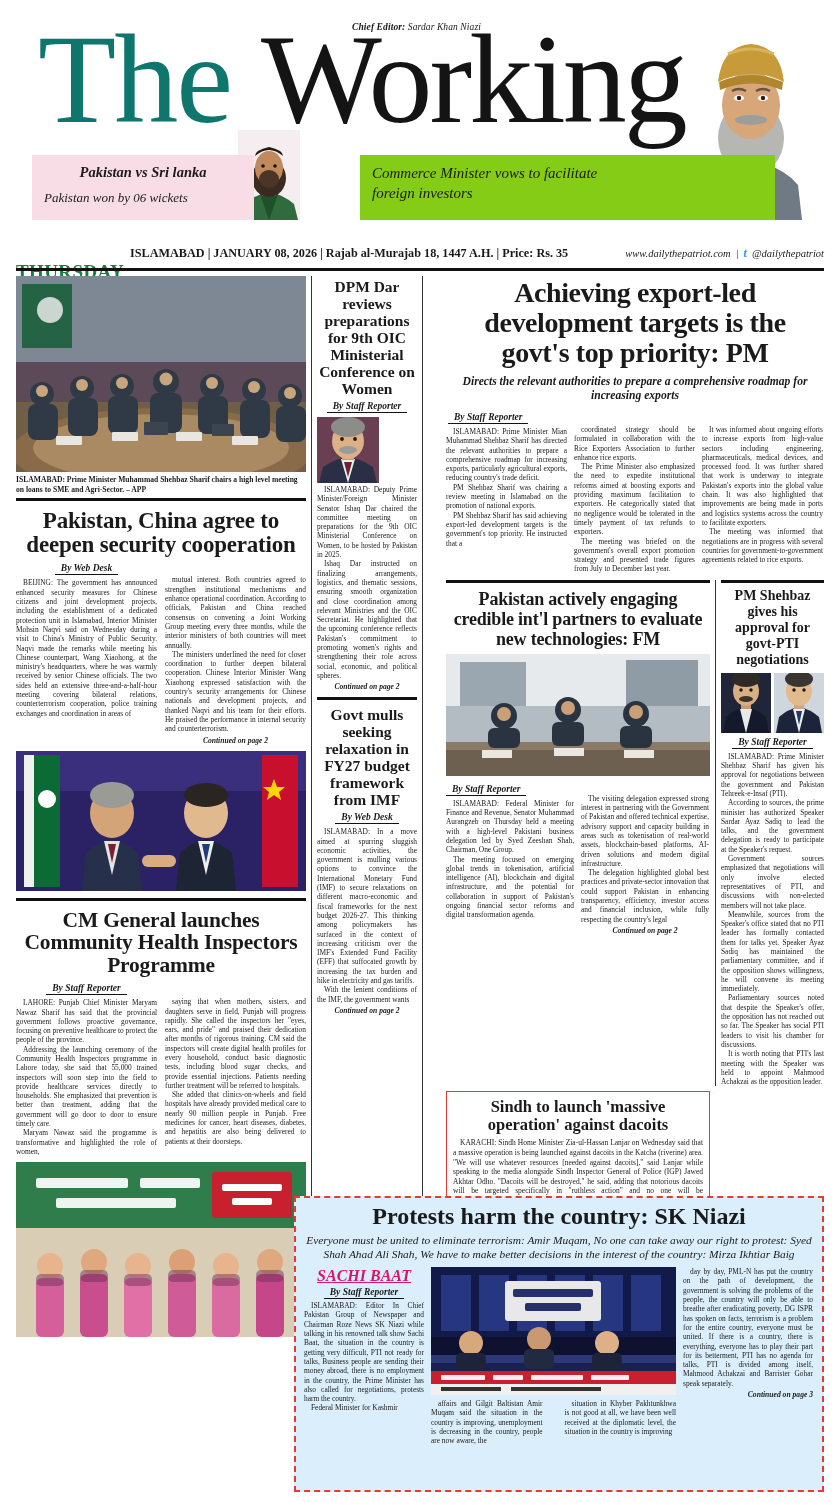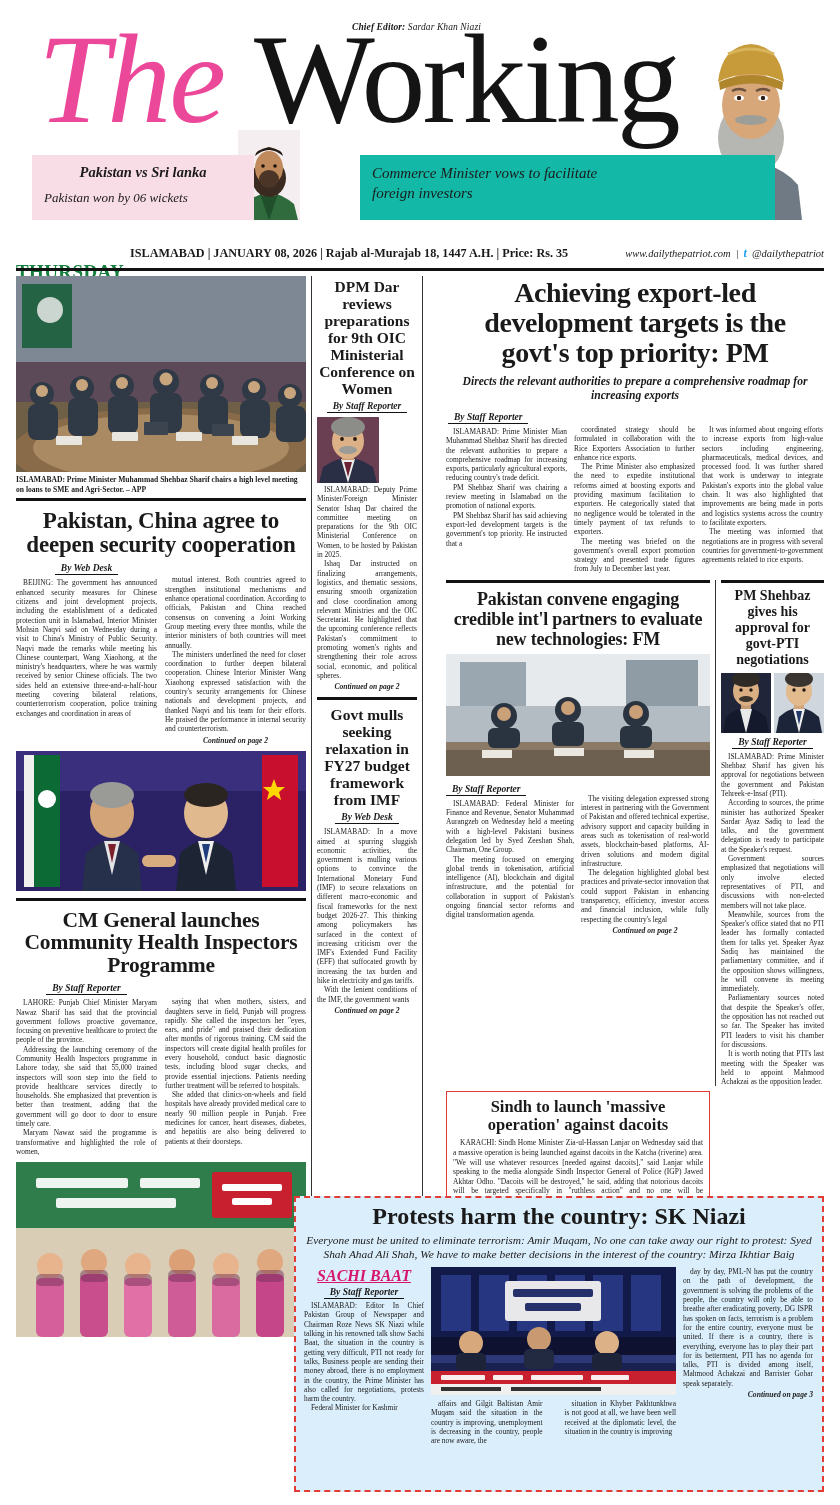--- a/index.html
+++ b/index.html
@@ -18,40 +18,40 @@
   .chief-editor {
     position:absolute; left:336px; top:22px;
     font-style:italic; font-size:9.5px; letter-spacing:.1px; white-space:nowrap;
   }
   .chief-editor b { font-weight:700; }
   .logo {
     position:absolute; left:22px; top:12px; width:700px; height:135px;
     font-family:"Liberation Serif","DejaVu Serif",serif;
     font-size:128px; line-height:135px; white-space:nowrap; letter-spacing:-2px;
   }
-  .logo .the { color:#ec4899; font-style:italic; font-weight:400;text-align:center; }
+  .logo .the { color:#0f766e; font-weight:400;text-align:center; }
   .logo .patriot { color:#141414; font-weight:400; letter-spacing:-3px; }
 
   .portrait-main {
     position:absolute; right:14px; top:30px; width:118px; height:190px;
     overflow:hidden;
   }
   .portrait-cric {
     position:absolute; left:222px; top:130px; width:62px; height:90px; overflow:hidden;
   }
 
   .promo-row { position:absolute; left:16px; top:155px; width:790px; height:65px; }
   .promo {
     position:absolute; top:0; height:65px; padding:8px 12px;
     font-style:italic; line-height:1.35;
   }
   .promo-pink { left:0; width:222px; background:#f9dde6; }
   .promo-pink .l1 { font-weight:700; font-size:14.5px; text-align:center; }
   .promo-pink .l2 { font-size:13px; margin-top:6px; }
-  .promo-blue { left:328px; width:415px; background:#14b8a6; }
+  .promo-blue { left:328px; width:415px; background:#84cc16; }
   .promo-blue .l1 { font-size:15px; }
   .promo-blue .page { text-align:right; font-weight:700; font-size:14px; margin-top:3px;}
 
   
   .dateline {
     position:absolute; left:16px; top:240px; width:808px; height:26px;
     display:flex; align-items:center; white-space:nowrap;
   }
   .dateline .day { color:#15803d; font-weight:700; font-size:19px; letter-spacing:.4px;margin-top:37px; }
   .dateline .meta { font-weight:700; font-size:12.2px; margin-left:6px; }
@@ -430,21 +430,21 @@
               <p>It was informed about ongoing efforts to increase exports from high-value sectors including engineering, pharmaceuticals, medical devices, and processed food. It was further shared that work is underway to integrate Pakistan's exports into the global value chain. It was also highlighted that improvements are being made in ports and logistics systems across the country to facilitate exporters.</p>
               <p>The meeting was informed that negotiations are in progress with several countries for government-to-government agreements related to rice exports.</p>
             </div>
           </div>
         </div>
 
         <div style="display:flex;margin-top:6px">
 
           <div style="width:264px">
             <div class="rule2"></div>
-            <div class="hl" style="font-size:18px;line-height:20px;margin:6px 6px 5px;letter-spacing:-.2px">Pakistan convene engaging credible int'l partners to evaluate new technologies: FM</div>
+            <div class="hl" style="font-size:18px;line-height:20px;margin:6px 6px 5px;letter-spacing:-.2px">Pakistan actively engaging credible int'l partners to evaluate new technologies: FM</div>
             <div class="photo" style="width:264px;height:122px">
               <svg width="264" height="122" viewBox="0 0 264 122">
                 <rect width="264" height="122" fill="#cfd6da"></rect>
                 <rect width="264" height="52" fill="#e7eaec"></rect>
                 <rect x="0" y="52" width="264" height="70" fill="#b3bcc2"></rect>
                 <rect x="14" y="8" width="66" height="44" fill="#9aa7b0"></rect>
                 <rect x="180" y="6" width="72" height="46" fill="#8f9ca6"></rect>
 
                 <rect x="0" y="92" width="264" height="30" fill="#6d6050"></rect>
                 <rect x="0" y="88" width="264" height="8" fill="#8b7b66"></rect>
@@ -466,21 +466,21 @@
                     <rect x="36" y="96" width="30" height="8"></rect>
                     <rect x="108" y="94" width="30" height="8"></rect>
                     <rect x="178" y="96" width="30" height="8"></rect>
                   </g>
               </svg>
             </div>
             <div style="display:flex;gap:7px;margin-top:4px">
               <div style="width:128px">
                 <div class="byline" style="text-align:left"><span>By Staff Reporter</span></div>
                 <div class="body-txt">
-                  <p>ISLAMABAD: Federal Minister for Finance and Revenue, Senator Muhammad Aurangzeb on Wednesday held a meeting with a high-level Pakistani business delegation led by Syed Zeeshan Shah, Chairman, One Group.</p>
+                  <p>ISLAMABAD: Federal Minister for Finance and Revenue, Senator Muhammad Aurangzeb on Thursday held a meeting with a high-level Pakistani business delegation led by Syed Zeeshan Shah, Chairman, One Group.</p>
                   <p>The meeting focused on emerging global trends in tokenisation, artificial intelligence (AI), blockchain and digital infrastructure, and the potential for collaboration in support of Pakistan's ongoing financial sector reforms and digital transformation agenda.</p>
                 </div>
               </div>
               <div style="width:128px;padding-top:14px">
                 <div class="body-txt">
                   <p>The visiting delegation expressed strong interest in partnering with the Government of Pakistan and offered technical expertise, advisory support and capacity building in areas such as tokenisation of real-world assets, blockchain-based platforms, AI-driven solutions and modern digital infrastructure.</p>
                   <p>The delegation highlighted global best practices and private-sector innovation that could support Pakistan in enhancing transparency, efficiency, investor access and financial inclusion, while fully respecting the country's legal</p>
                 </div>
                 <div class="cont">Continued on page 2</div>
               </div>
@@ -519,21 +519,21 @@
                     <circle cx="30" cy="17" r="1.7" fill="#1c140d"></circle>
                 </svg>
               </div>
             </div>
             <div class="byline" style="margin-top:4px"><span>By Staff Reporter</span></div>
             <div class="body-txt">
               <p>ISLAMABAD: Prime Minister Shehbaz Sharif has given his approval for negotiations between the government and Pakistan Tehreek-e-Insaf (PTI).</p>
               <p>According to sources, the prime minister has authorized Speaker Sardar Ayaz Sadiq to lead the talks, and the government delegation is ready to participate at the Speaker's request.</p>
               <p>Government sources emphasized that negotiations will only involve elected representatives of PTI, and discussions with non-elected members will not take place.</p>
               <p>Meanwhile, sources from the Speaker's office stated that no PTI leader has formally contacted them for talks yet. Speaker Ayaz Sadiq has maintained the parliamentary committee, and if the opposition shows willingness, he will convene its meeting immediately.</p>
-              <p>Parliamentary sources noted that despite the Speaker's offer, the opposition has not reached out so far. The Speaker has invited PTI leaders to visit his chamber for discussions.</p>
+              <p>Parliamentary sources noted that despite the Speaker's offer, the opposition has not reached out so far. The Speaker has social PTI leaders to visit his chamber for discussions.</p>
               <p>It is worth noting that PTI's last meeting with the Speaker was held to appoint Mahmood Achakzai as the opposition leader.</p>
             </div>
           </div>
         </div>
 
         <div style="width:264px;border:1.5px solid #e23b34;padding:5px 6px;margin-top:5px">
           <div class="hl" style="font-size:16.5px;line-height:18px;margin:1px 4px 4px">Sindh to launch 'massive operation' against dacoits</div>
           <div class="body-txt" style="font-size:7.5px;line-height:9.6px">
             <p>KARACHI: Sindh Home Minister Zia-ul-Hassan Lanjar on Wednesday said that a massive operation is being launched against dacoits in the Katcha (riverine) area. "We will use whatever resources [needed against dacoits]," said Lanjar while speaking to the media alongside Sindh Inspector General of Police (IGP) Jawed Akhtar Odho. "Dacoits will be destroyed," he said, adding that notorious dacoits will be targeted specifically in "ruthless action" and no one will be spared.However, the minister noted that those willing to surrender will be given the chance to do so. "The absconders will face strict action," he warned, noting that Sindh</p>
           </div>

